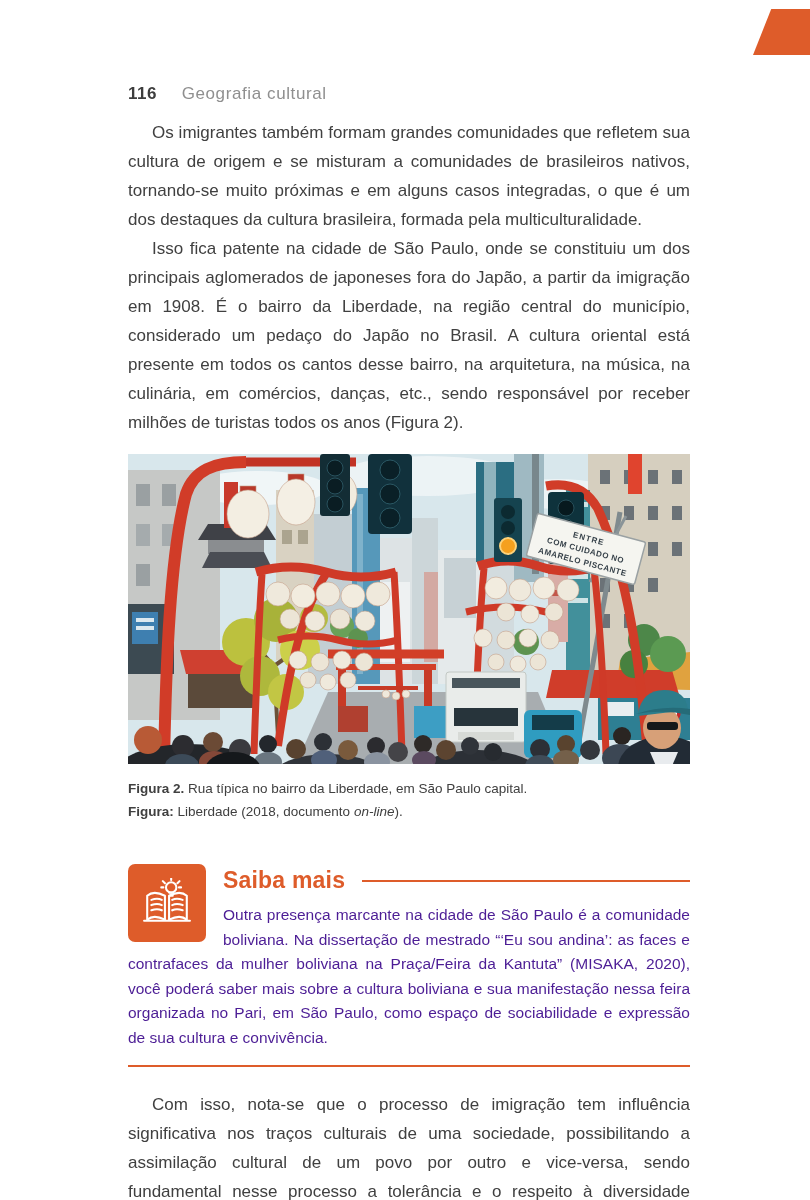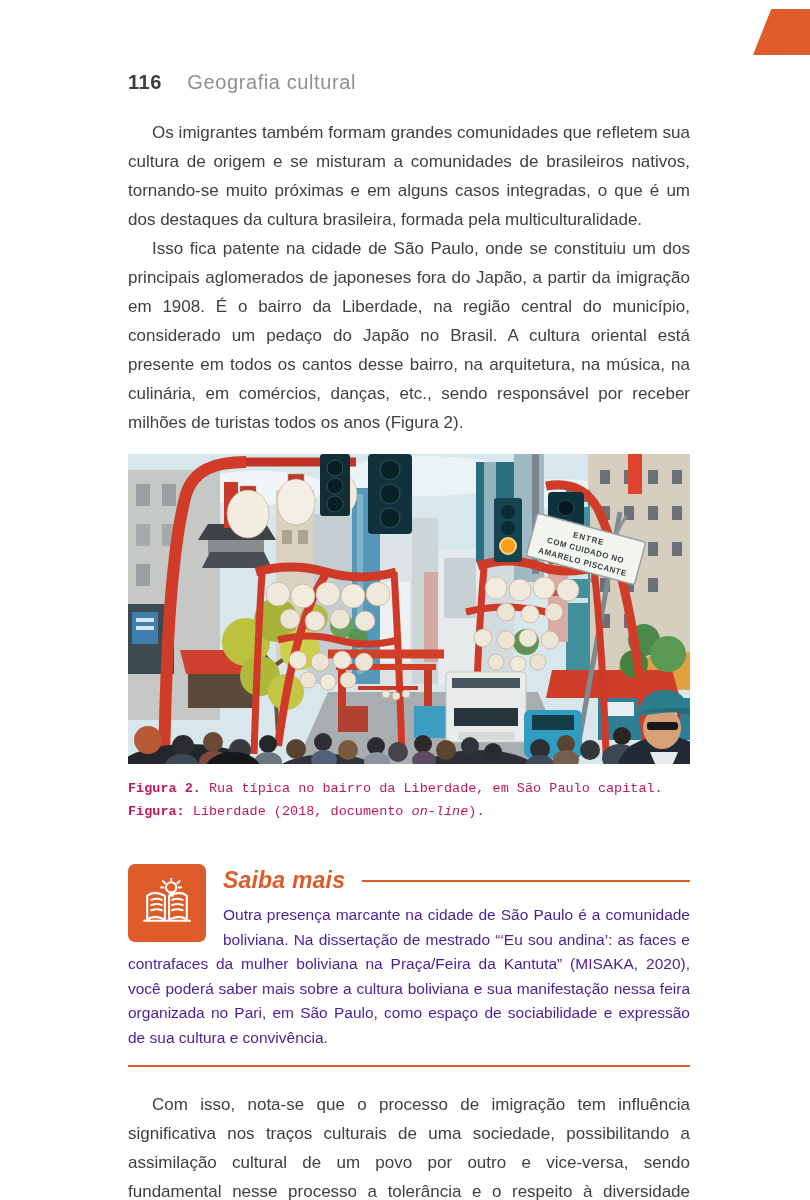--- a/index.html
+++ b/index.html
@@ -11,44 +11,44 @@
     font-family:"Liberation Sans", sans-serif;
     overflow:hidden;
   }
   .corner-tab {
     position:absolute; top:9px; right:0;
     width:57px; height:46px;
     background:#DE5C2A;
     clip-path:polygon(32% 0, 100% 0, 100% 100%, 0 100%);
   }
   .runninghead {
-    position:absolute; top:72px; left:128px;
-    font-size:20px; line-height:20px;
+    position:absolute; top:84px; left:128px;
+    font-size:17px; line-height:20px;
   }
   .pagenum { font-weight:bold; color:#3d3d3d; letter-spacing:.5px; }
   .runtitle { color:#8f8f8f; margin-left:20px; letter-spacing:.6px; }
   main { position:absolute; top:118px; left:128px; width:562px; }
   p.body {
     font-size:17px; line-height:29px; color:#404040;
     text-align:justify; text-indent:24px;
   }
   figure { margin-top:17px; }
   .photo { width:562px; height:310px; overflow:hidden; }
   .photo svg { display:block; }
-  figcaption { margin-top:13px; font-size:13.5px; line-height:23px; color:#be185d;font-family:Liberation Mono, monospace; }
+  figcaption { margin-top:13px; font-size:13.5px; line-height:23px; color:#404040; }
   figcaption strong { font-weight:bold; }
   .saiba { margin-top:39px; }
   .saiba-icon {
     float:left; width:78px; height:78px; margin:2px 17px 6px 0;
     background:#DE5C2A; border-radius:7px;
     display:flex; align-items:center; justify-content:center;
   }
   .saiba-titlerow { display:flex; align-items:center; padding-top:5px; margin-bottom:9px; }
   .saiba-titlerow h3 {
-    font-size:23px; font-style:italic; font-weight:bold; color:#DE5C2A;
+    font-size:23px; font-weight:bold; color:#DE5C2A;
     letter-spacing:.2px; white-space:nowrap;
   }
   .saiba-rule { flex:1; height:2px; background:#DE5C2A; margin-left:17px; }
   .saiba-text { font-size:15.5px; line-height:24.5px; color:#4c1d95; text-align:justify; }
   .saiba-bottom { clear:both; border-top:2px solid #DE5C2A; margin-top:15px; }
   .closing { margin-top:23px; }
 </style>
 </head>
 <body>
 

